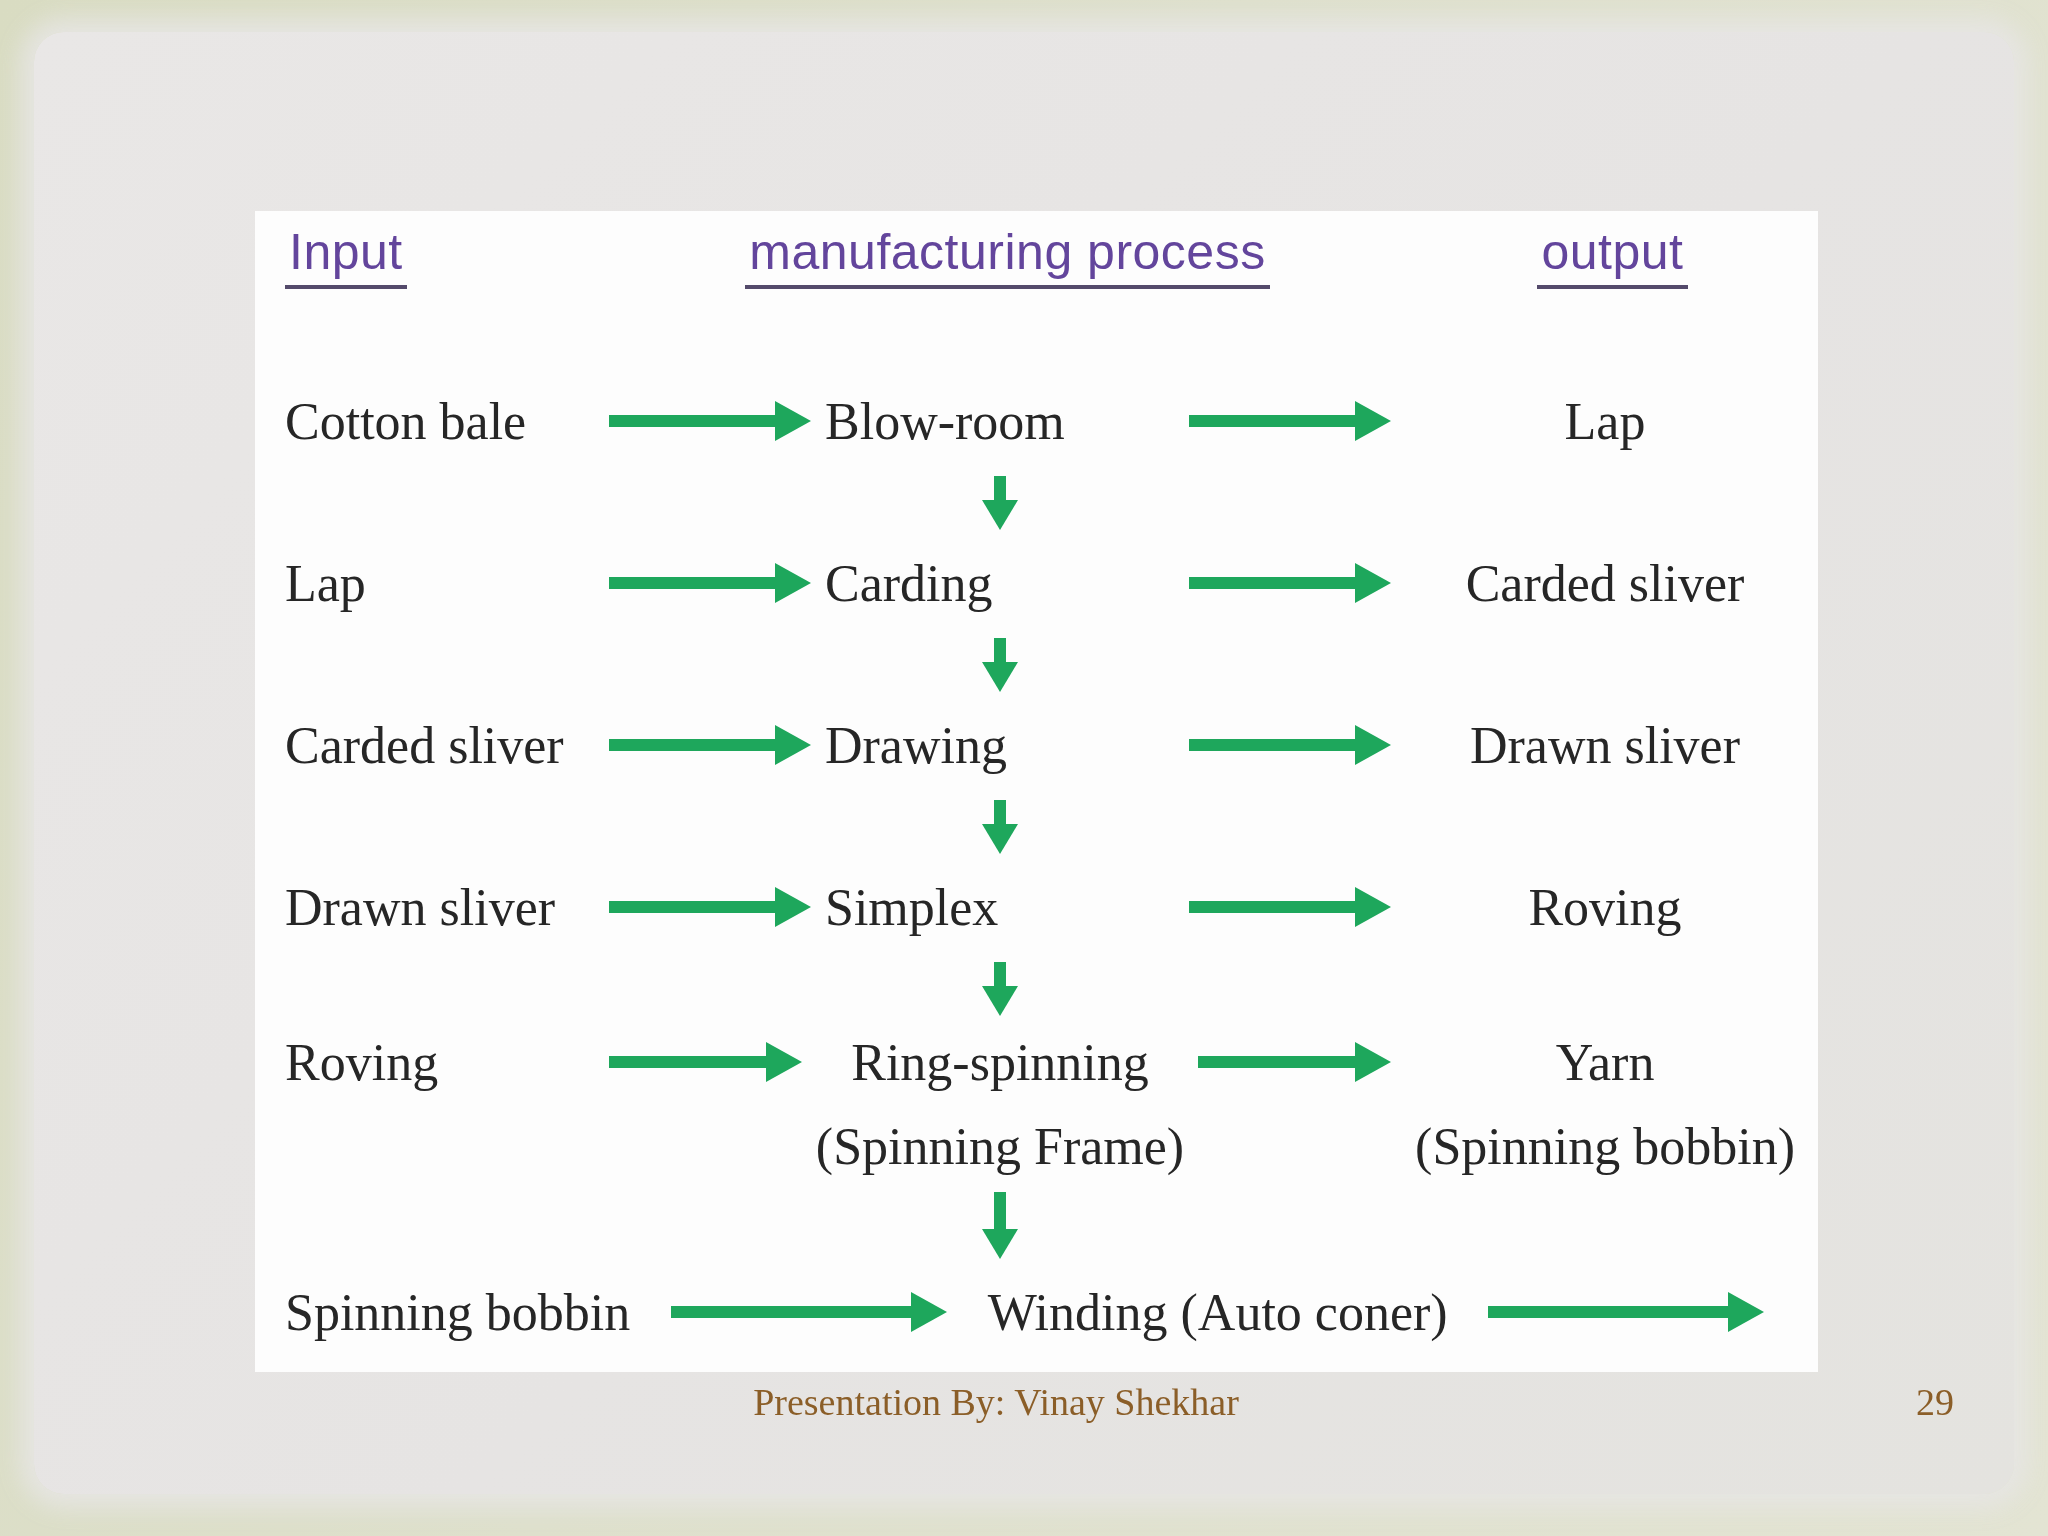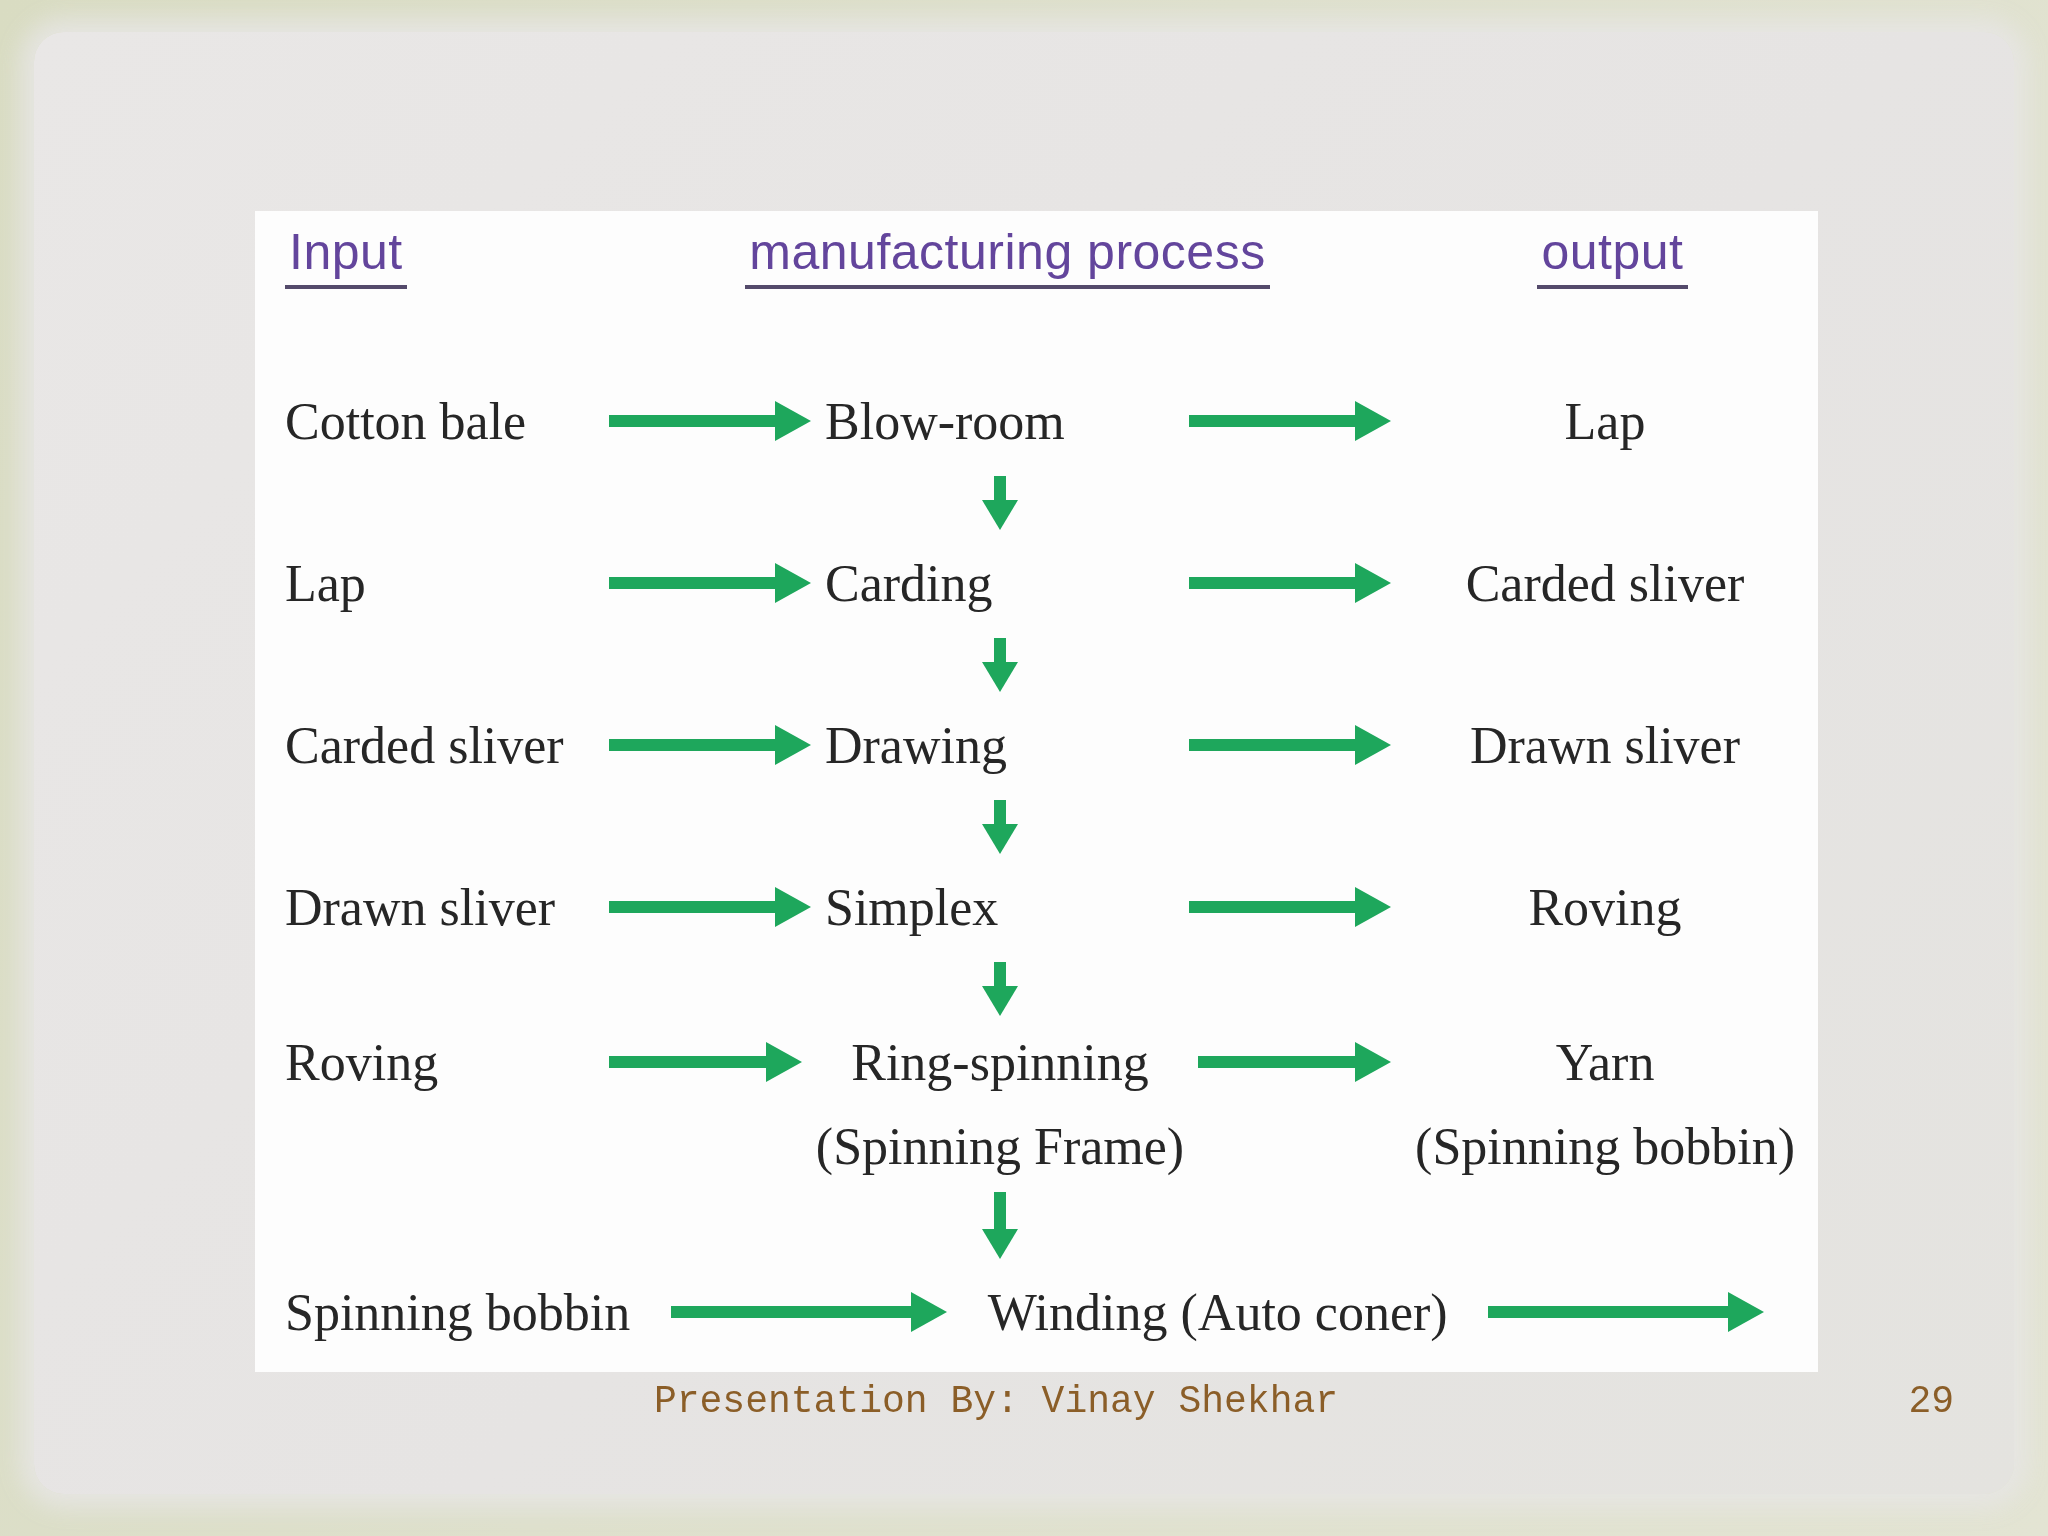--- a/index.html
+++ b/index.html
@@ -62,21 +62,21 @@
   }
   .vshaft { width:12px; flex:1; background:var(--green); }
   .vhead {
     width:0; height:0;
     border-top:30px solid var(--green);
     border-left:18px solid transparent; border-right:18px solid transparent;
   }
   
   .footer {
     position:absolute; left:0; right:0; top:1348px; height:56px;
-    font-family:Liberation Mono, monospace; color:var(--brown); font-size:38px;
+    font-family:Liberation Serif, serif; color:var(--brown); font-size:38px;
   }
   .credit { display:block; text-align:center; transform:translateX(-28px); }
   .pagenum { position:absolute; right:60px; top:0; }
 </style>
 </head>
 <body style="--green: #1ea75c; --purple: #63459c; --brown: #8b5e28;">
 
 <div class="slide">
 
   <div class="panel">

